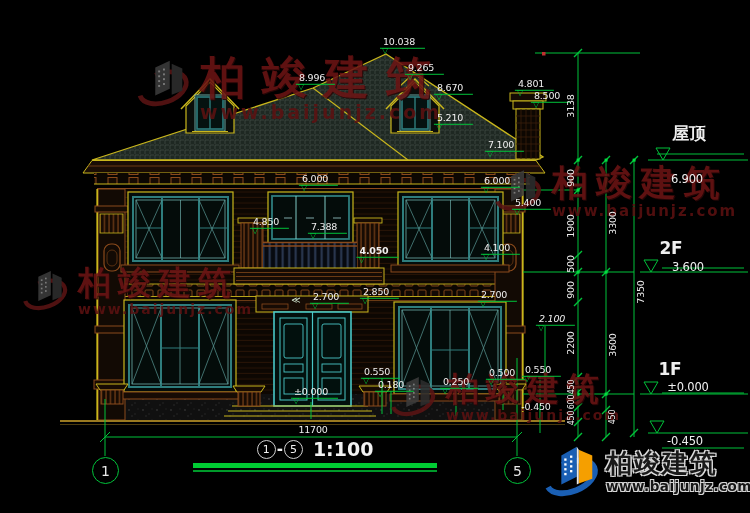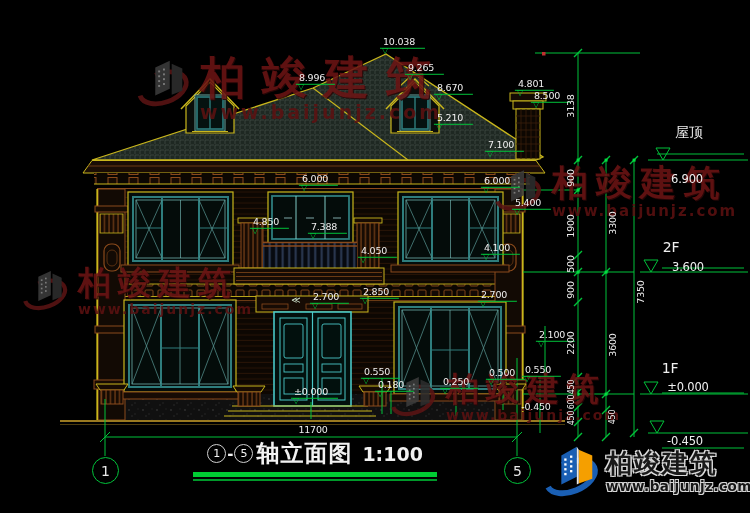--- a/index.html
+++ b/index.html
@@ -9,21 +9,21 @@
   
   #ann-layer{position:absolute;left:0;top:0;width:100%;height:100%;z-index:30;pointer-events:none;}
   .ann{position:absolute;transform:translate(-50%,-50%);color:#efefef;
        font:9.5px/1.1 "DejaVu Sans",sans-serif;letter-spacing:-0.2px;white-space:nowrap;}
   .ann.m::before{content:"";position:absolute;left:-3px;right:-10px;top:100%;margin-top:1px;
        height:1px;background:#00c23a;}
   .ann.m::after{content:"▽";position:absolute;left:-1px;top:100%;margin-top:0px;
        color:#00c23a;font-size:8px;}
   .ann.dimv{transform:translate(-50%,-50%) rotate(-90deg);}
   .ann.dimv2{transform:translate(-50%,-50%) rotate(-90deg);font-size:8px;}
-  .ann.floor{font-size:14px;font-weight:normal;}
+  .ann.floor{font-size:17px;font-weight:bold;}
   .ann.dimbig{font-size:11.5px;}
   .ann.arrows{color:#cfe4cf;font-size:9px;letter-spacing:-2px;}
   
   .wm{position:absolute;z-index:12;opacity:0.88;pointer-events:none;white-space:nowrap;}
   .wm .tx{display:inline-block;vertical-align:top;margin-left:8px;}
   .wm .zh{color:#6b1414;font-weight:900;line-height:1;display:block;
           text-shadow:1px 1px 0 #2a0707;}
   .wm .url{color:#5c1111;font-weight:700;display:block;line-height:1;margin-top:3px;}
   #wm1 .zh{font-size:45px;letter-spacing:17px;}  #wm1 .url{font-size:19px;letter-spacing:3px;}
   #wm2 .zh{font-size:36px;letter-spacing:8px;}   #wm2 .url{font-size:15px;letter-spacing:2px;}
@@ -352,26 +352,26 @@
       <div class="ann dim m" style="left: 450px; top: 118px;">5.210</div>
       <div class="ann dim m" style="left: 312px; top: 78px;">8.996</div>
       <div class="ann dim m" style="left: 531px; top: 84px;">4.801</div>
       <div class="ann dim m" style="left: 547px; top: 96px;">8.500</div>
       <div class="ann dim m" style="left: 501px; top: 145px;">7.100</div>
       <div class="ann dim m" style="left: 315px; top: 179px;">6.000</div>
       <div class="ann dim m" style="left: 497px; top: 181px;">6.000</div>
       <div class="ann dim m" style="left: 528px; top: 203px;">5.400</div>
       <div class="ann dim m" style="left: 266px; top: 222px;">4.850</div>
       <div class="ann dim m" style="left: 324px; top: 227px;">7.388</div>
-      <div class="ann dim m" style="left: 374px; top: 251px;">4.050</div>
+      <div class="ann dim m" style="left: 374px; top: 251px; font-weight: bold;">4.050</div>
       <div class="ann dim m" style="left: 497px; top: 248px;">4.100</div>
       <div class="ann dim m" style="left: 376px; top: 292px;">2.850</div>
       <div class="ann dim m" style="left: 326px; top: 297px;">2.700</div>
       <div class="ann dim m" style="left: 494px; top: 295px;">2.700</div>
-      <div class="ann dim m" style="left: 552px; top: 335px;">2.100</div>
+      <div class="ann dim m" style="left: 552px; top: 319px; font-style: italic;">2.100</div>
       <div class="ann dim m" style="left: 311px; top: 392px;">±0.000</div>
       <div class="ann dim m" style="left: 377px; top: 372px;">0.550</div>
       <div class="ann dim m" style="left: 391px; top: 385px;">0.180</div>
       <div class="ann dim m" style="left: 456px; top: 382px;">0.250</div>
       <div class="ann dim m" style="left: 502px; top: 373px; text-align: center;">0.500</div>
       <div class="ann dim m" style="left: 538px; top: 370px;">0.550</div>
       <div class="ann dim" style="left: 536px; top: 407px;">-0.450</div>
       <div class="ann arrows" style="left: 295px; top: 301px;">≪</div>
       <div class="ann dim" style="left: 313px; top: 430px;">11700</div>
       <div class="ann floor" style="left: 689px; top: 133px;">屋顶</div>
@@ -401,21 +401,20 @@
     </div>
   <div class="axb" style="left:504px;top:457px">
     <span>5</span>
     </div>
 
   <div id="titlebar">
     <div class="row">
       <span class="mini">1</span>
       <span class="dash">-</span>
       <span class="mini">5</span>
-      <span class="tname">轴立面图</span>
       <span class="tscale">1:100</span>
     </div>
     <div class="bar1"></div>
     <div class="bar2"></div>
   </div>
 
   <div id="brand">
     <svg width="58" height="58" viewBox="0 0 60 60">
         <use href="#brandlogo"></use>
       </svg>

